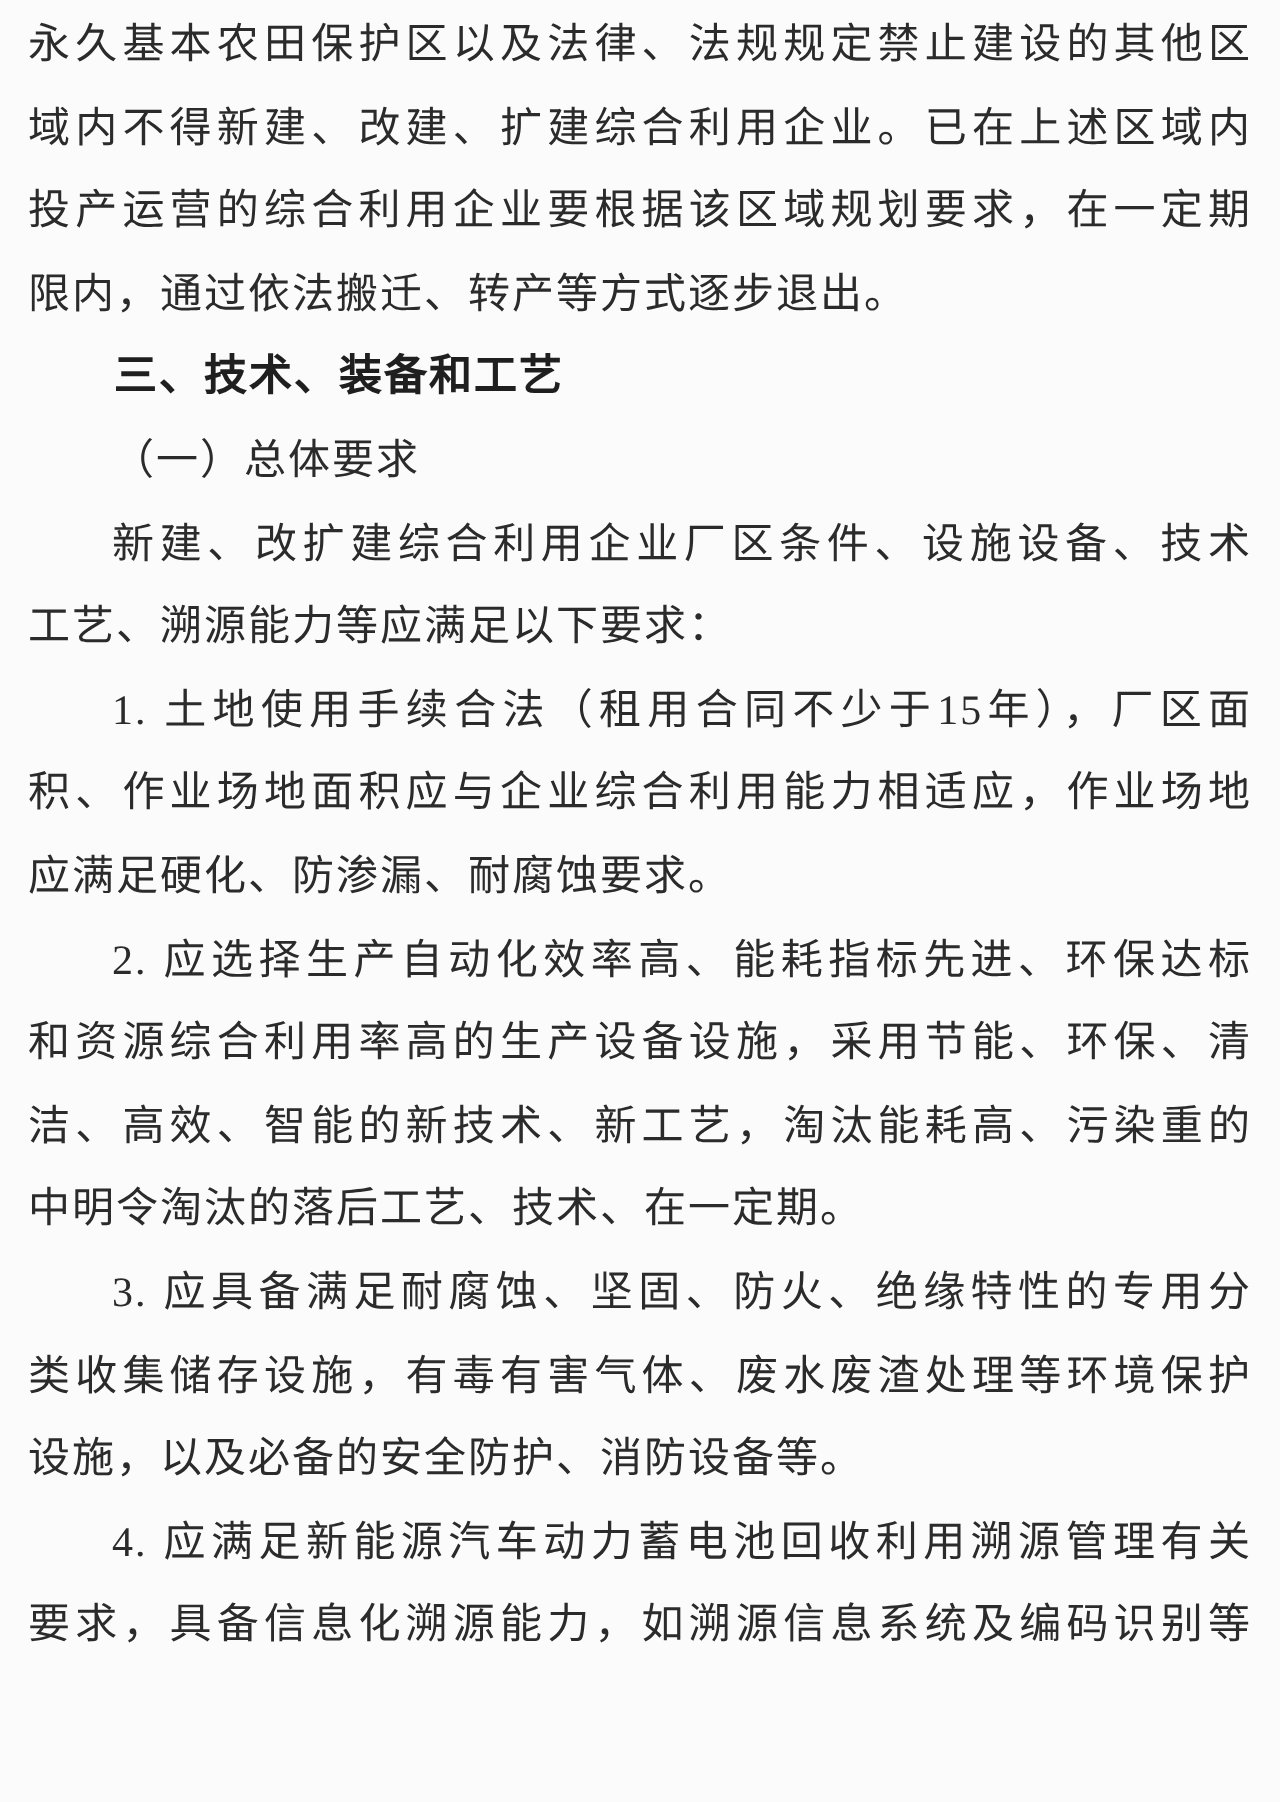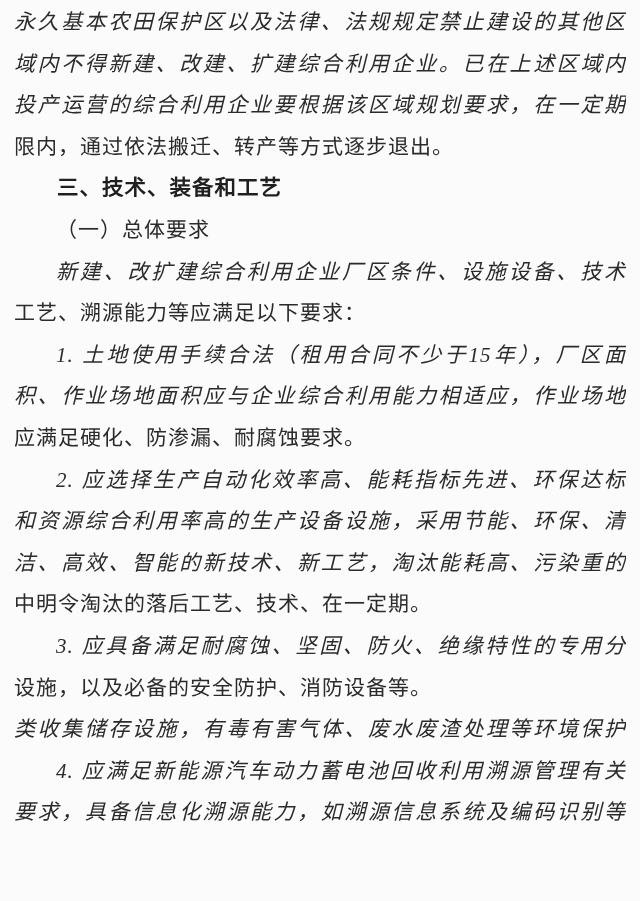--- a/index.html
+++ b/index.html
@@ -27,21 +27,20 @@
     line-height: 41.6px;
     overflow: hidden;
     text-align: left;
     white-space: nowrap;
   }
   
   .line.fill {
     white-space: normal;
     text-align: justify;
     text-align-last: justify;
-    font-style: italic;
   }
   
   .line.ind { text-indent: 2em; }
   
   .heading-section .line {
     font-family: "Liberation Sans", "DejaVu Sans", sans-serif;
     font-weight: bold;
     font-size: 21.5px;
     color: var(--fg-heading, #1f1f1f);
   }
@@ -80,22 +79,22 @@
 
   <div class="para">
     <span class="line ind fill">2. 应选择生产自动化效率高、能耗指标先进、环保达标</span>
     <span class="line fill">和资源综合利用率高的生产设备设施，采用节能、环保、清</span>
     <span class="line fill">洁、高效、智能的新技术、新工艺，淘汰能耗高、污染重的</span>
     <span class="line">中明令淘汰的落后工艺、技术、在一定期。</span>
   </div>
 
   <div class="para">
     <span class="line ind fill">3. 应具备满足耐腐蚀、坚固、防火、绝缘特性的专用分</span>
+    <span class="line fill">类收集储存设施，有毒有害气体、废水废渣处理等环境保护</span>
     <span class="line">设施，以及必备的安全防护、消防设备等。</span>
-    <span class="line fill">类收集储存设施，有毒有害气体、废水废渣处理等环境保护</span>
   </div>
 
   <div class="para">
     <span class="line ind fill">4. 应满足新能源汽车动力蓄电池回收利用溯源管理有关</span>
     <span class="line fill">要求，具备信息化溯源能力，如溯源信息系统及编码识别等</span>
   </div>
 
 </div>
 
 </body></html>

